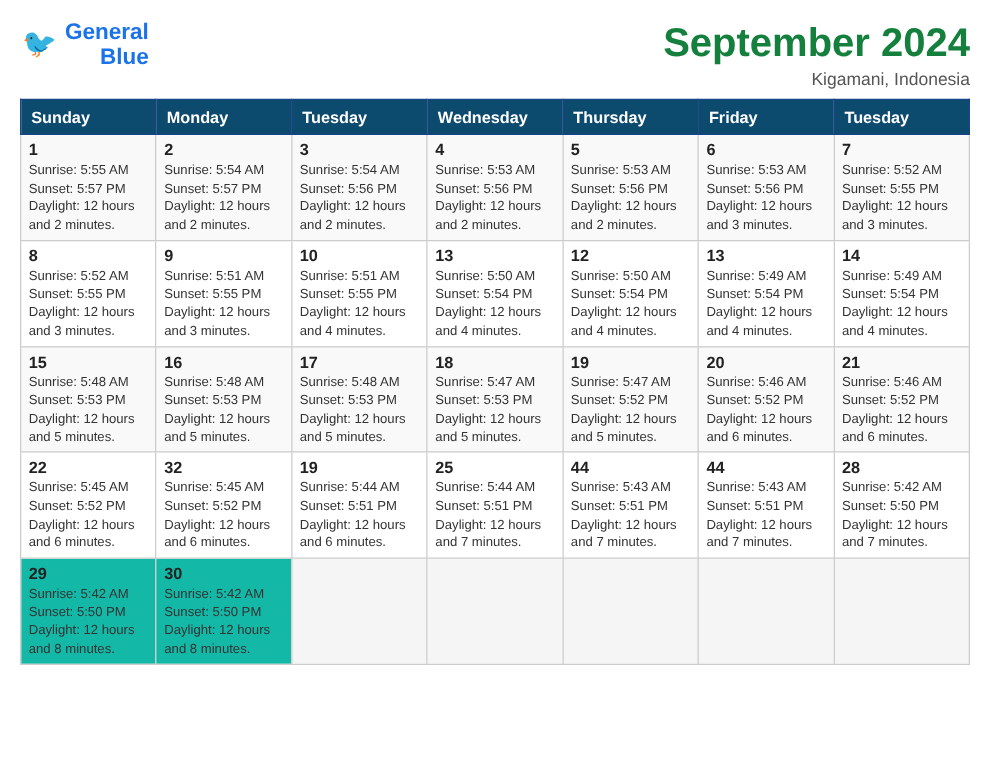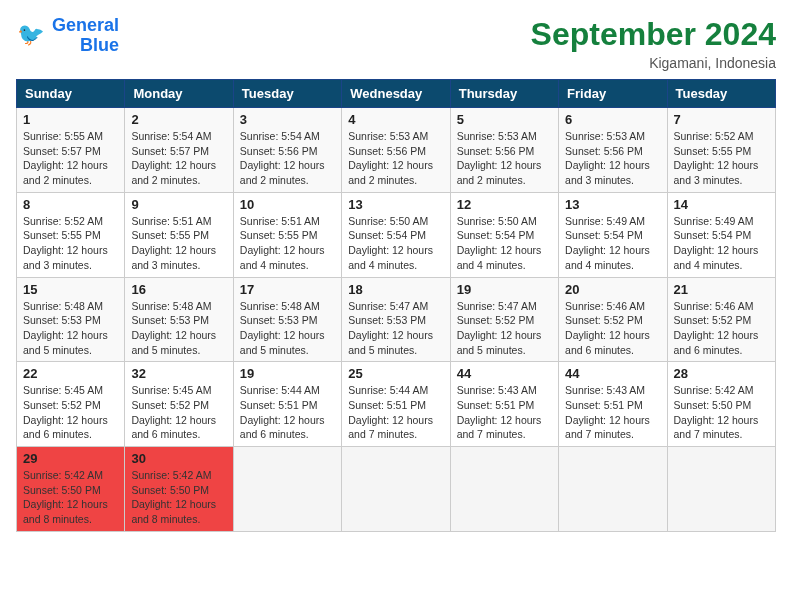--- a/index.html
+++ b/index.html
@@ -63,21 +63,21 @@
     }
     .calendar td {
       border: 1px solid #ccc;
       vertical-align: top;
       padding: 4px 6px;
       width: calc(100% / 7);
       height: 80px;
       background: #fff;
     }
     .calendar tr:last-child td {
-      background: #ef4444;
+      background: #14b8a6;
     }
     .day-num {
       font-size: 13px;
       font-weight: bold;
       color: #222;
       display: block;
       margin-bottom: 2px;
     }
     .day-info {
       font-size: 10.5px;

